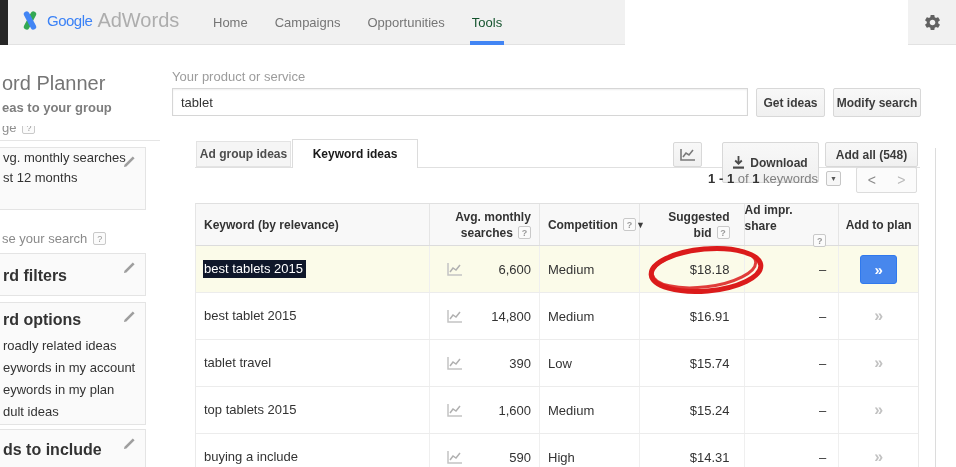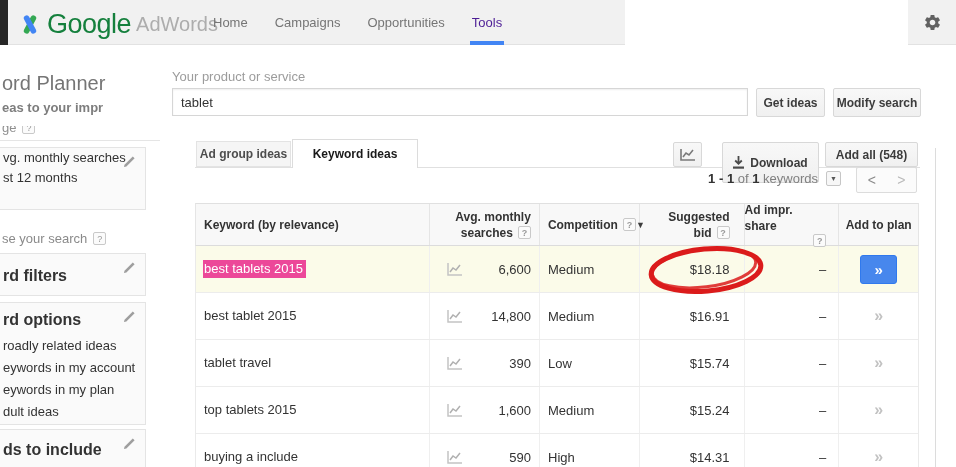--- a/index.html
+++ b/index.html
@@ -6,25 +6,25 @@
   html,body { background:#fff; }
   body { font-family:"Liberation Sans", sans-serif; color:#333; }
   .screen { position:relative; width:956px; height:467px; overflow:hidden; background:#fff; }
 
   
   .topbar-seg { position:absolute; top:0; height:45px; background:#f1f1f1; border-bottom:1px solid #e2e2e2; }
   .seg-left  { left:0; width:625px; }
   .seg-right { left:908px; width:48px; }
   .dark-strip { position:absolute; left:0; top:0; width:8px; height:45px; background:#262626; }
   .logo { position:absolute; left:20px; top:9px; display:flex; align-items:center; }
-  .logo-google { font-size:27px; color:#15803d; letter-spacing:-0.5px; margin-left:7px; }
+  .logo-google { font-size:15px; color:#3b82f6; letter-spacing:-0.5px; margin-left:7px; }
   .logo-adwords { font-size:20px; color:#adadad; margin-left:5px; }
   .topnav { position:absolute; left:213px; top:0; height:45px; display:flex; gap:27px; align-items:center; }
   .nav-item { position:relative; font-size:13px; color:#757575; height:45px; line-height:45px; cursor:pointer; }
-  .nav-item.active { color:#4c1d95; }
+  .nav-item.active { color:#14532d; }
   .nav-item.active::after { content:""; position:absolute; left:-2px; right:-2px; bottom:0; height:4px; background:#4285f4; }
   .gear { position:absolute; left:923px; top:13px; width:19px; height:19px; cursor:pointer; }
 
   
   .sb-title { position:absolute; left:2px; top:72px; font-size:20px; color:#757575; white-space:nowrap; }
   .sb-sub { position:absolute; left:2px; top:100px; font-size:13px; font-weight:bold; color:#7d7d7d; white-space:nowrap; }
   .sb-clip { position:absolute; left:2px; top:126px; height:13px; overflow:hidden; white-space:nowrap; }
   .sb-clip-inner { transform:translateY(-6px); font-size:13px; color:#909090; display:flex; gap:6px; align-items:center; }
   .sb-divider { position:absolute; left:0; top:140px; width:160px; height:1px; background:#e5e5e5; }
   .card { position:absolute; left:-60px; width:206px; background:#fafafa; border:1px solid #e4e4e4; }
@@ -93,21 +93,21 @@
   .hc.col-p { align-items:center; justify-content:center; }
   .hline { display:flex; align-items:center; gap:5px; }
   .sort-arrow { margin-left:auto; font-size:9px; color:#3d3d3d; }
   .tbody { border-left:1px solid #eaeaea; border-right:1px solid #eaeaea; }
   .trow { display:flex; height:47px; background:#fff; border-bottom:1px solid #ececec; font-size:13px; color:#333; }
   .trow.selected { background:#fbfbe9; }
   .tc { border-right:1px solid #efefef; display:flex; align-items:center; }
   .tc:last-child { border-right:none; }
   .tc.col-k { padding-left:7px; }
   .kw-text { padding:1px 3px 2px 1px; cursor:text; }
-  .kw-text.text-selected { background:#ec4899; color:#fff; }
+  .kw-text.text-selected { background:#0f172a; color:#fff; }
   .tc.col-s { position:relative; justify-content:flex-end; padding-right:8px; }
   .row-chart-icon { position:absolute; left:17px; top:16px; cursor:pointer; }
   .tc.col-c { padding-left:8px; }
   .tc.col-b { justify-content:flex-end; padding-right:14px; }
   .tc.col-a { justify-content:flex-end; padding-right:12px; }
   .tc.col-p { justify-content:center; }
   .addbtn { display:flex; align-items:center; justify-content:center; }
   .addbtn.btn-blue { width:37px; height:29px; background:#4787ed; border:1px solid #3079ed; border-radius:3px;
                      color:#fff; font-size:15px; font-weight:bold; cursor:pointer; }
   .addbtn.btn-gray { border:none; background:none; color:#c2c2c2; font-size:16px; font-weight:bold; cursor:pointer; }
@@ -138,21 +138,21 @@
     <div class="nav-item">Campaigns</div>
     <div class="nav-item">Opportunities</div>
     <div class="nav-item active">Tools</div>
   </div>
 
   <svg class="gear" viewBox="0 0 24 24">
     <path fill="#616161" d="M19.14 12.94c.04-.3.06-.61.06-.94 0-.32-.02-.64-.07-.94l2.03-1.58a.49.49 0 0 0 .12-.61l-1.92-3.32a.488.488 0 0 0-.59-.22l-2.39.96c-.5-.38-1.03-.7-1.62-.94l-.36-2.54a.484.484 0 0 0-.48-.41h-3.84c-.24 0-.43.17-.47.41l-.36 2.54c-.59.24-1.13.57-1.62.94l-2.39-.96c-.22-.08-.47 0-.59.22L2.74 8.87c-.12.21-.08.47.12.61l2.03 1.58c-.05.3-.09.63-.09.94s.02.64.07.94l-2.03 1.58a.49.49 0 0 0-.12.61l1.92 3.32c.12.22.37.29.59.22l2.39-.96c.5.38 1.03.7 1.62.94l.36 2.54c.05.24.24.41.48.41h3.84c.24 0 .44-.17.47-.41l.36-2.54c.59-.24 1.13-.56 1.62-.94l2.39.96c.22.08.47 0 .59-.22l1.92-3.32c.12-.22.07-.47-.12-.61l-2.01-1.58zM12 15.6c-1.98 0-3.6-1.62-3.6-3.6s1.62-3.6 3.6-3.6 3.6 1.62 3.6 3.6-1.62 3.6-3.6 3.6z"></path>
   </svg>
 
   <div class="sb-title">ord Planner</div>
-  <div class="sb-sub">eas to your impr</div>
+  <div class="sb-sub">eas to your group</div>
   <div class="sb-clip">
     <div class="sb-clip-inner">
       <span>ge</span>
       <span class="helpbox">?</span>
     </div>
   </div>
   <div class="sb-divider"></div>
 
   <div class="card card-1">
     <svg class="pencil" viewBox="0 0 16 16">

